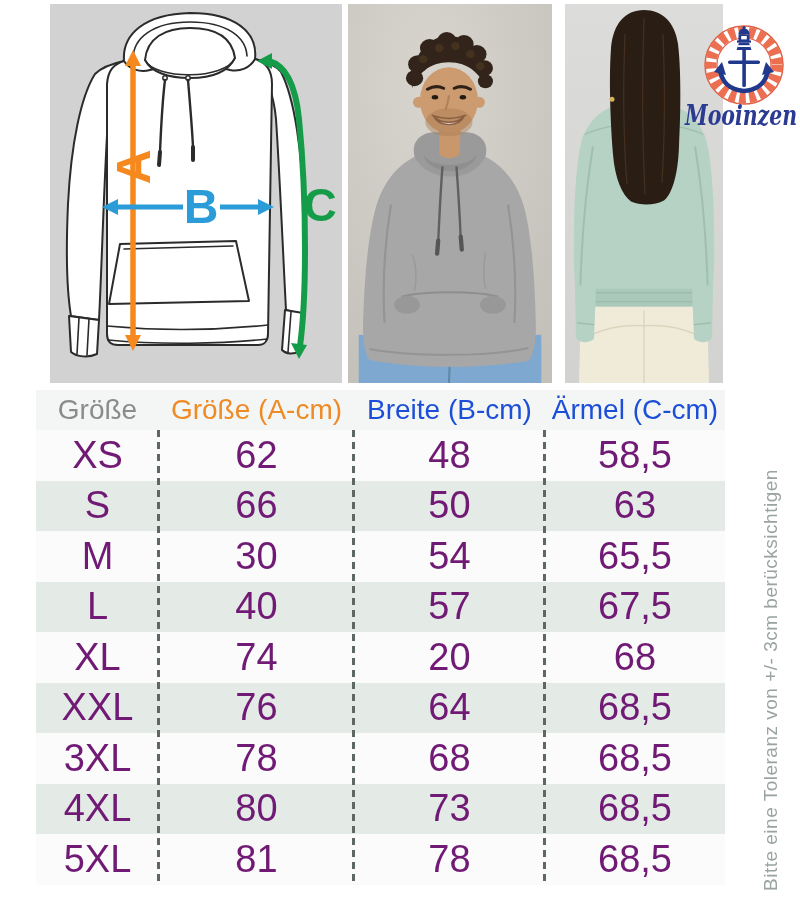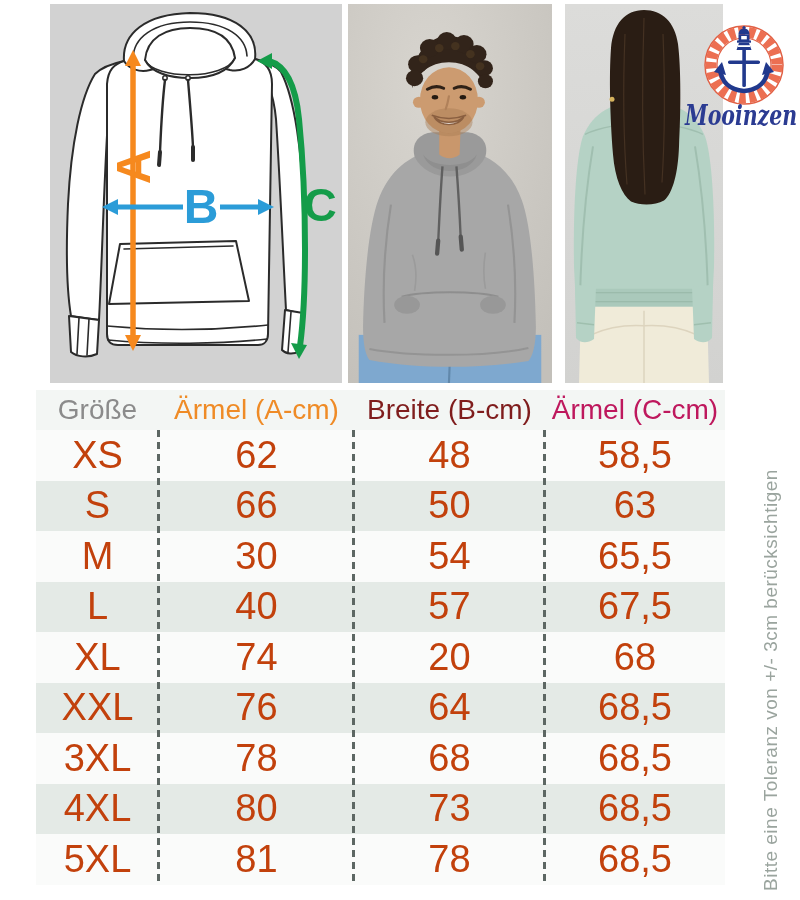--- a/index.html
+++ b/index.html
@@ -8,26 +8,26 @@
   .imgbox{position:absolute;top:4px;height:379px;overflow:hidden;}
   #diagram-box{left:50px;width:292px;}
   #man-box{left:348px;width:204px;}
   #woman-box{left:565px;width:158px;}
   #logo-box{position:absolute;left:683px;top:19px;width:117px;height:120px;}
   .tablewrap{position:absolute;left:36px;top:390px;width:689px;background:#f3f6f4;}
   .thead{display:flex;height:40px;align-items:center;}
   .th{display:flex;align-items:center;justify-content:center;font-size:28px;}
   .th0{width:123px;color:#8b8b8b;}
   .th1{width:195px;color:#ef8b26;}
-  .th2{width:191px;color:#7f1d1d;}
-  .th3{width:180px;color:#be185d;}
+  .th2{width:191px;color:#1d4ed8;}
+  .th3{width:180px;color:#1d4ed8;}
   .trow{display:flex;height:50.5px;background:#fafbfa;}
   .trow.alt{background:#e4eae6;}
   .tcell{display:flex;align-items:center;justify-content:center;
-         font-size:38px;color:#c2410c;}
+         font-size:38px;color:#701a75;}
   .tc0{width:123px;}.tc1{width:195px;}.tc2{width:191px;}.tc3{width:180px;}
   .vsep{position:absolute;top:40px;width:3px;height:454px;
         background:repeating-linear-gradient(to bottom,#5d6763 0 7px,transparent 7px 12px);}
   #sep1{left:121px;} #sep2{left:316px;} #sep3{left:507px;}
   .note{position:absolute;left:754px;top:383px;width:34px;height:508px;
         writing-mode:vertical-rl;transform:rotate(180deg);
         font-size:19px;color:#9aa49e;letter-spacing:0.5px;white-space:nowrap;
         line-height:34px;}
   svg{display:block;}
 </style>
@@ -221,21 +221,21 @@
         <path d="M 56,23.7 L 66,23.7 L 68.5,31 L 53.5,31 Z"></path>
         <rect x="55" y="26.2" width="12" height="1.8" fill="#ffffff"></rect>
       </g>
       <text x="58" y="106" text-anchor="middle" font-size="28" font-style="italic" font-weight="bold" font-family="'DejaVu Serif', serif" fill="#2b3b92" textLength="112" lengthAdjust="spacingAndGlyphs">Mooinzen</text>
     </svg>
   </div>
 
   <div class="tablewrap">
     <div class="thead">
       <div class="th th0">Größe</div>
-      <div class="th th1">Ärmel (A-cm)</div>
+      <div class="th th1">Größe (A-cm)</div>
       <div class="th th2">Breite (B-cm)</div>
       <div class="th th3">Ärmel (C-cm)</div>
     </div>
     <div>
 
         <div class="trow">
           <div class="tcell tc0">XS</div>
           <div class="tcell tc1">62</div>
           <div class="tcell tc2">48</div>
           <div class="tcell tc3">58,5</div>

